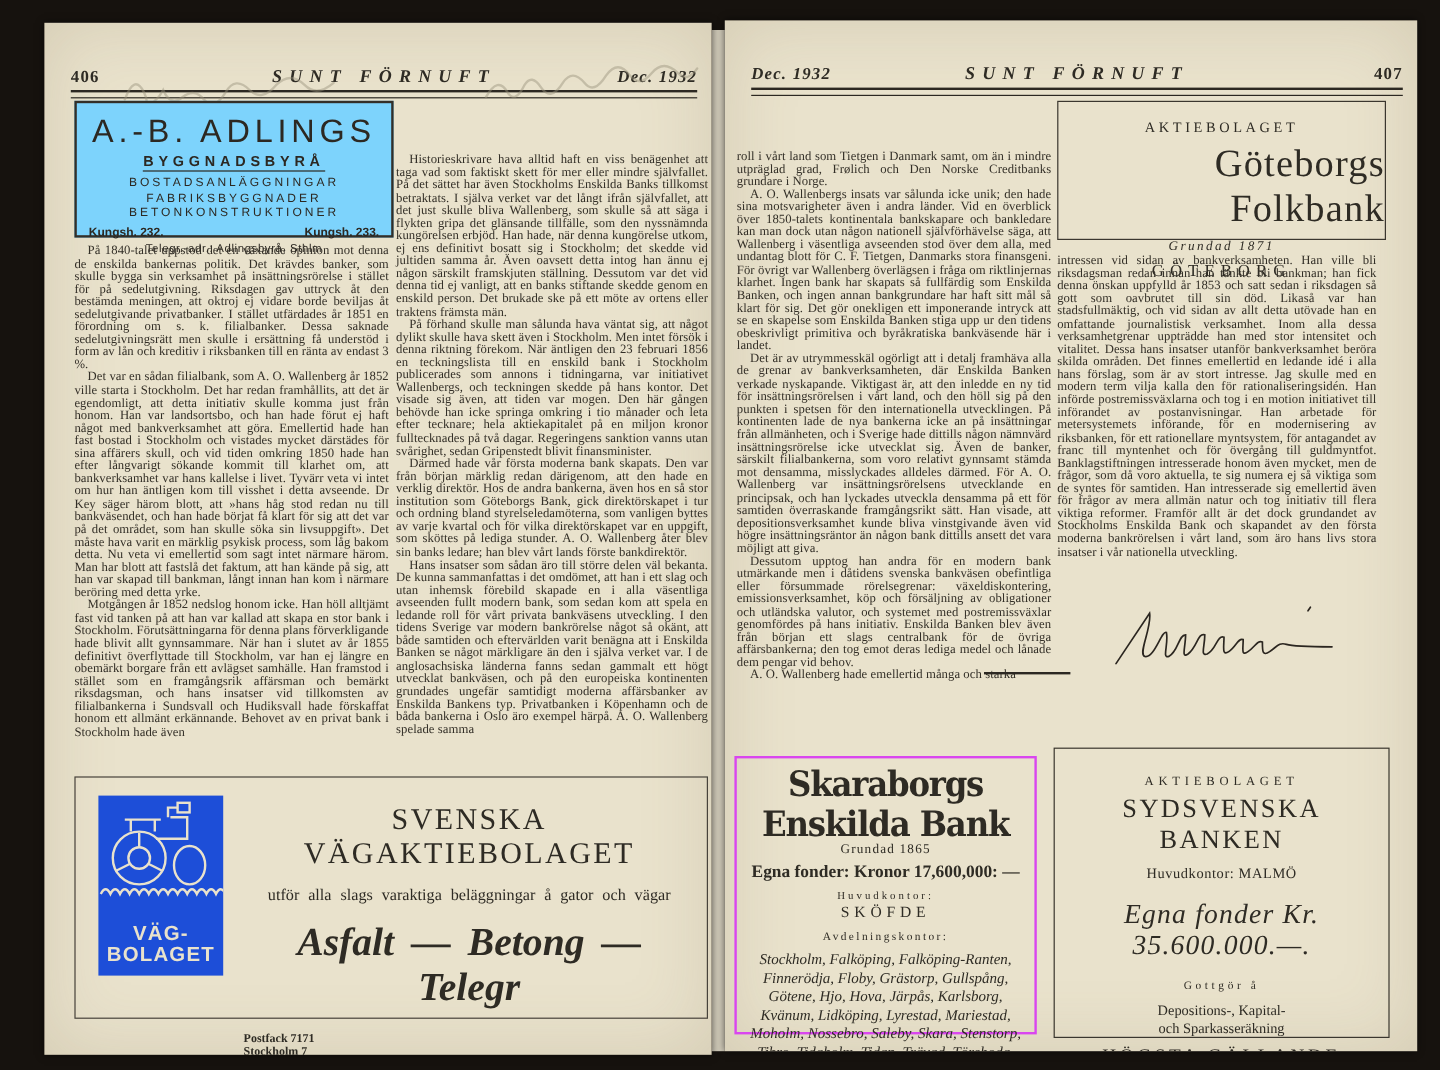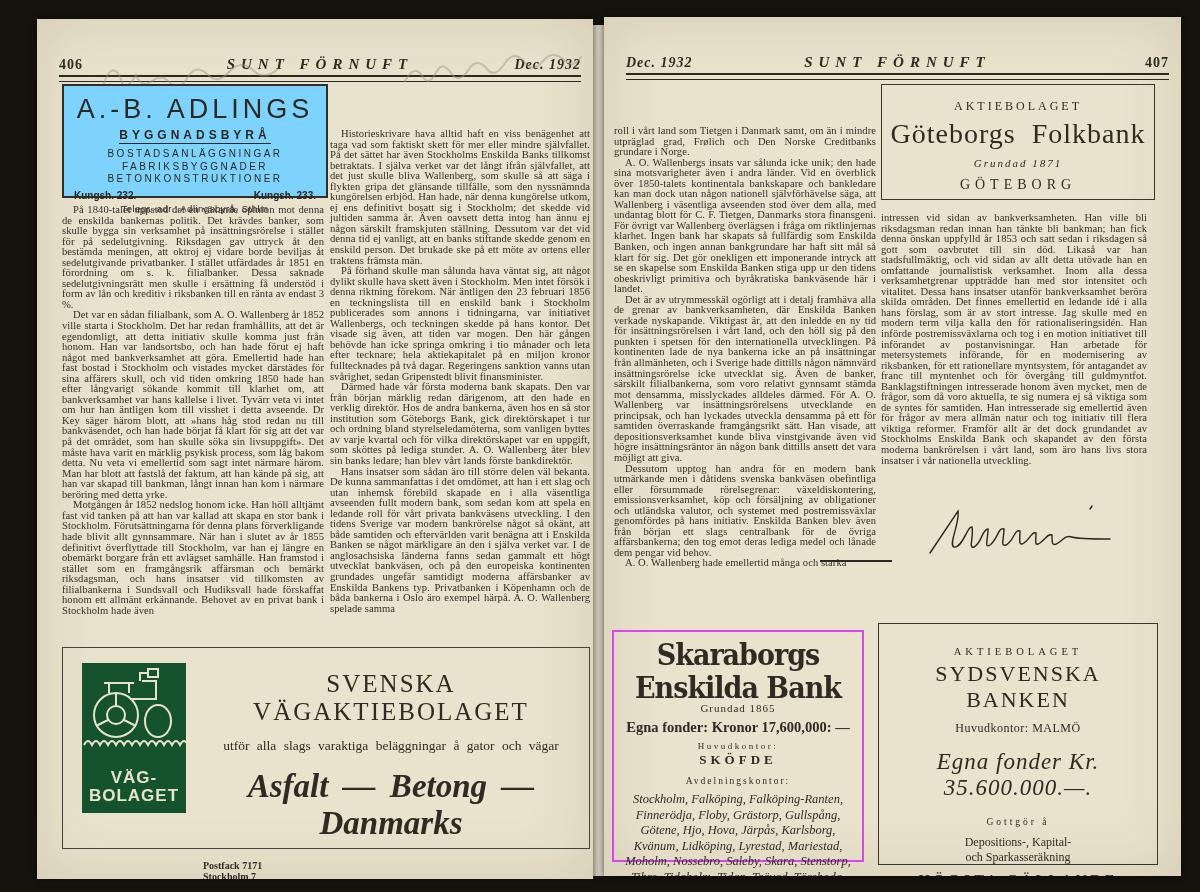--- a/index.html
+++ b/index.html
@@ -49,50 +49,50 @@
   .ad-adlings .l2{font-size:12px;font-weight:bold;letter-spacing:4px;margin-top:1px;
     display:inline-block;border-bottom:1.5px solid #2c2822;padding-bottom:1px;}
   .ad-adlings .l3{font-size:10px;letter-spacing:2.5px;margin-top:4px;line-height:12.5px;}
   .ad-adlings .phones{display:flex;justify-content:space-between;padding:0 10px;
     font-size:10px;font-weight:bold;margin-top:4px;}
   .ad-adlings .tele{font-size:9.5px;margin-top:2px;letter-spacing:.5px;}
 
   
   .ad-vag{position:absolute;left:25px;top:628px;width:526px;height:200px;
     border:1.5px solid #46423a;}
-  .vag-logo{position:absolute;left:19px;top:15px;width:104px;height:150px;background:#14532d;
+  .vag-logo{position:absolute;left:19px;top:15px;width:104px;height:150px;background:#1d4ed8;
     color:#e9e2cc;text-align:center;}
   .vag-logo .vtxt{font-family:"Liberation Sans", sans-serif;font-weight:bold;
     font-size:17px;letter-spacing:1px;line-height:18px;position:absolute;left:0;right:0;bottom:8px;}
   .vag-body{position:absolute;left:140px;top:10px;right:10px;text-align:center;}
   .vag-title{font-size:25px;letter-spacing:2px;margin-top:12px;text-align:center;}
   .vag-sub{font-size:13.5px;margin-top:12px;word-spacing:4px;}
   .vag-prod{font-size:33px;font-style:italic;font-weight:bold;margin-top:14px;word-spacing:6px;}
   .vag-foot{display:flex;justify-content:space-between;margin-top:18px;text-align:left;
     font-size:10px;font-weight:bold;flex-direction:column;}
   .vag-foot .fc{text-align:left;}
   .vag-foot .f3{line-height:13px;}
 
   
   .ad-folkbank{position:absolute;left:277px;top:67px;width:272px;height:114px;
     border:1.5px solid #3a362e;text-align:center;}
   .ad-folkbank .a1{font-size:12px;letter-spacing:3px;margin-top:14px;}
-  .ad-folkbank .a2{font-size:28px;letter-spacing:1px;margin-top:4px;word-spacing:8px;}
+  .ad-folkbank .a2{font-size:32px;letter-spacing:1px;margin-top:4px;word-spacing:8px;text-align:right;}
   .ad-folkbank .a3{font-size:11px;font-style:italic;letter-spacing:2px;margin-top:7px;}
   .ad-folkbank .a4{font-size:14px;letter-spacing:5px;margin-top:8px;}
 
   
   .ad-skaraborg{position:absolute;left:8px;top:613px;width:248px;height:228px;
     border:2px solid #d946ef;text-align:center;}
   .ad-skaraborg .s1{font-size:27px;font-weight:bold;letter-spacing:-1px;margin-top:8px;
     font-family:"DejaVu Serif", serif; transform:scaleY(1.08);}
   .ad-skaraborg .s2{font-size:11px;letter-spacing:1px;margin-top:0px;}
   .ad-skaraborg .s3{font-size:14.5px;font-weight:bold;margin-top:5px;}
   .ad-skaraborg .s4{font-size:9px;letter-spacing:2.5px;margin-top:5px;}
-  .ad-skaraborg .s5{font-size:13px;letter-spacing:4px;margin-top:1px;font-weight:bold;}
+  .ad-skaraborg .s5{font-size:13px;letter-spacing:4px;margin-top:1px;}
   .ad-skaraborg .s6{font-size:9.5px;letter-spacing:2px;margin-top:8px;}
   .ad-skaraborg .s7{font-size:12.5px;font-style:italic;line-height:15.5px;margin:6px 8px 0 8px;
     text-align:center;}
 
   
   .ad-sydsvenska{position:absolute;left:274px;top:606px;width:278px;height:240px;
     border:1.5px solid #3a362e;text-align:center;}
   .ad-sydsvenska .y1{font-size:10.5px;letter-spacing:4px;margin-top:22px;}
   .ad-sydsvenska .y2{font-size:22px;letter-spacing:2px;margin-top:4px;word-spacing:6px;}
   .ad-sydsvenska .y3{font-size:12px;margin-top:8px;letter-spacing:.5px;}
@@ -176,21 +176,21 @@
         <path d="M2,82 q4,-8 8,0 q4,-8 8,0 q4,-8 8,0 q4,-8 8,0 q4,-8 8,0 q4,-8 8,0 q4,-8 8,0 q4,-8 8,0 q4,-8 8,0 q4,-8 8,0 q4,-8 8,0 q4,-8 8,0 q4,-8 8,0" stroke="#e9e2cc" fill="none" stroke-width="2"></path>
       </svg>
       <div class="vtxt">
         <div>VÄG-</div>
         <div>BOLAGET</div>
       </div>
     </div>
     <div class="vag-body">
       <div class="vag-title">SVENSKA VÄGAKTIEBOLAGET</div>
       <div class="vag-sub">utför alla slags varaktiga beläggningar å gator och vägar</div>
-      <div class="vag-prod">Asfalt — Betong — Danmarks</div>
+      <div class="vag-prod">Asfalt — Betong — Telegr</div>
       <div class="vag-foot">
         <span class="fc">Postfack 7171</span>
         <span class="fc">Stockholm 7</span>
         <span class="fc f3">
           <span>Tel. Svenska Vägbolaget</span><br>
           <span>Telegr. adr. "Viaco"</span>
         </span>
       </div>
     </div>
   </div>

